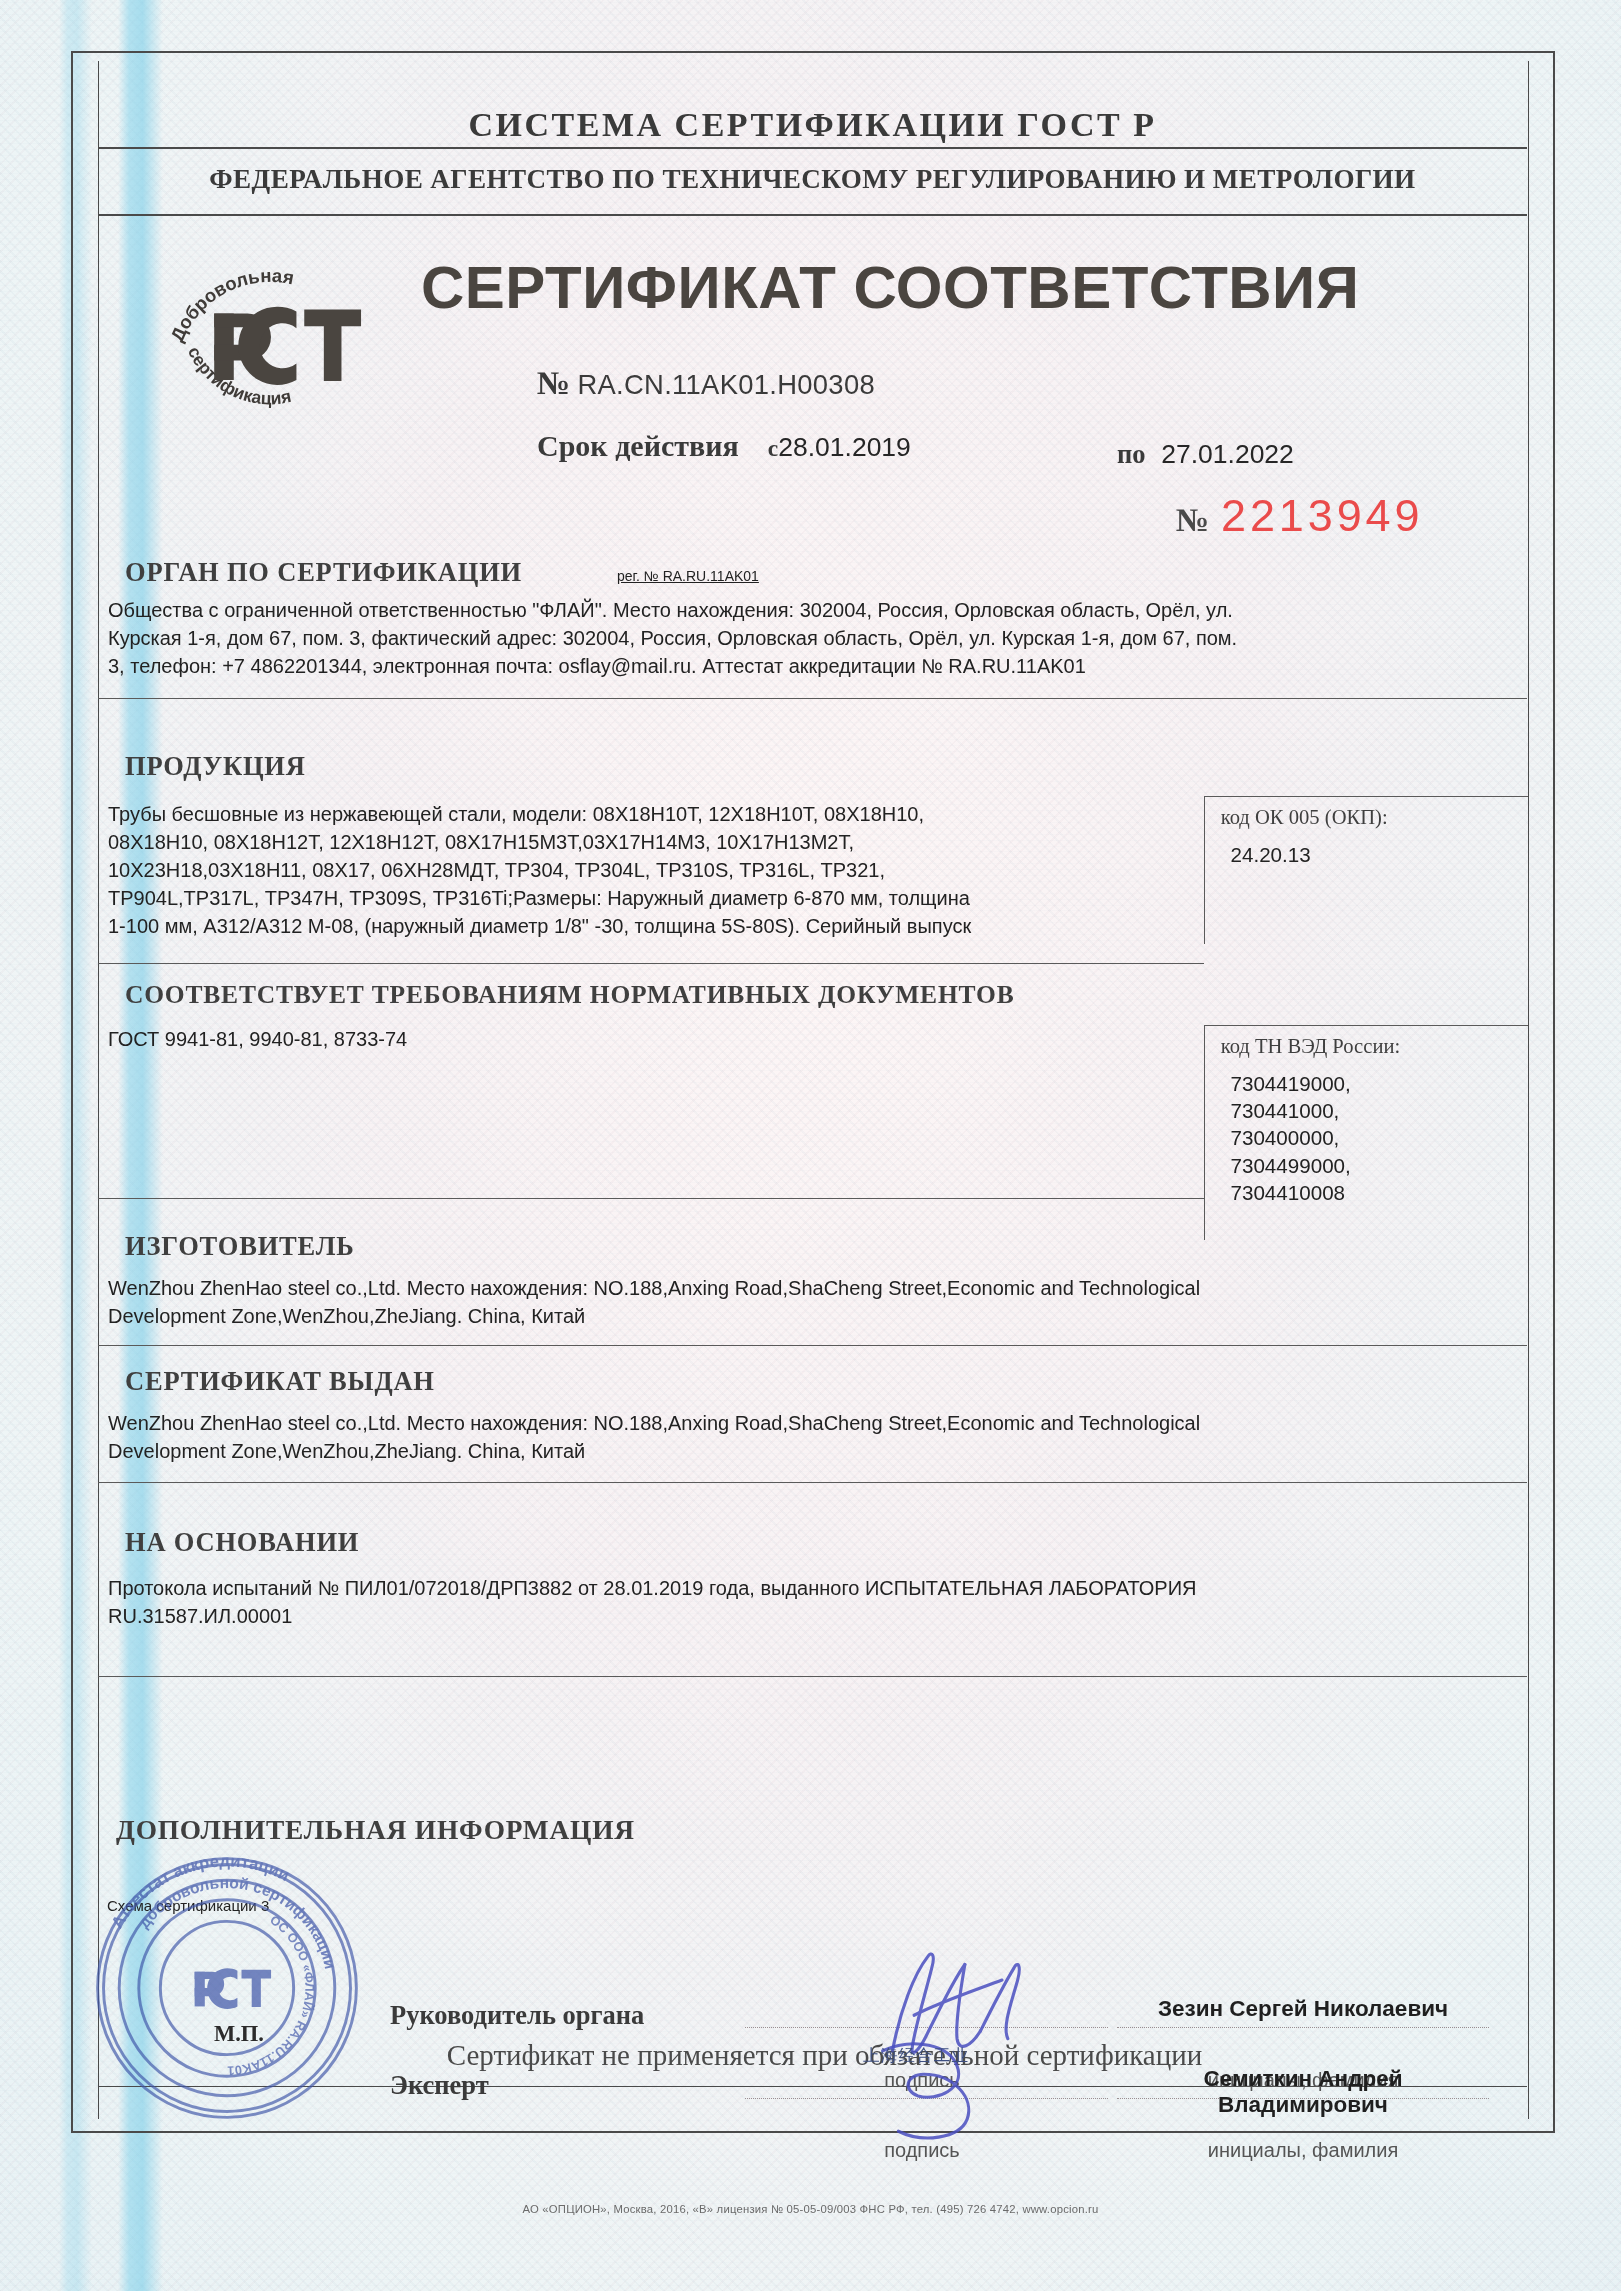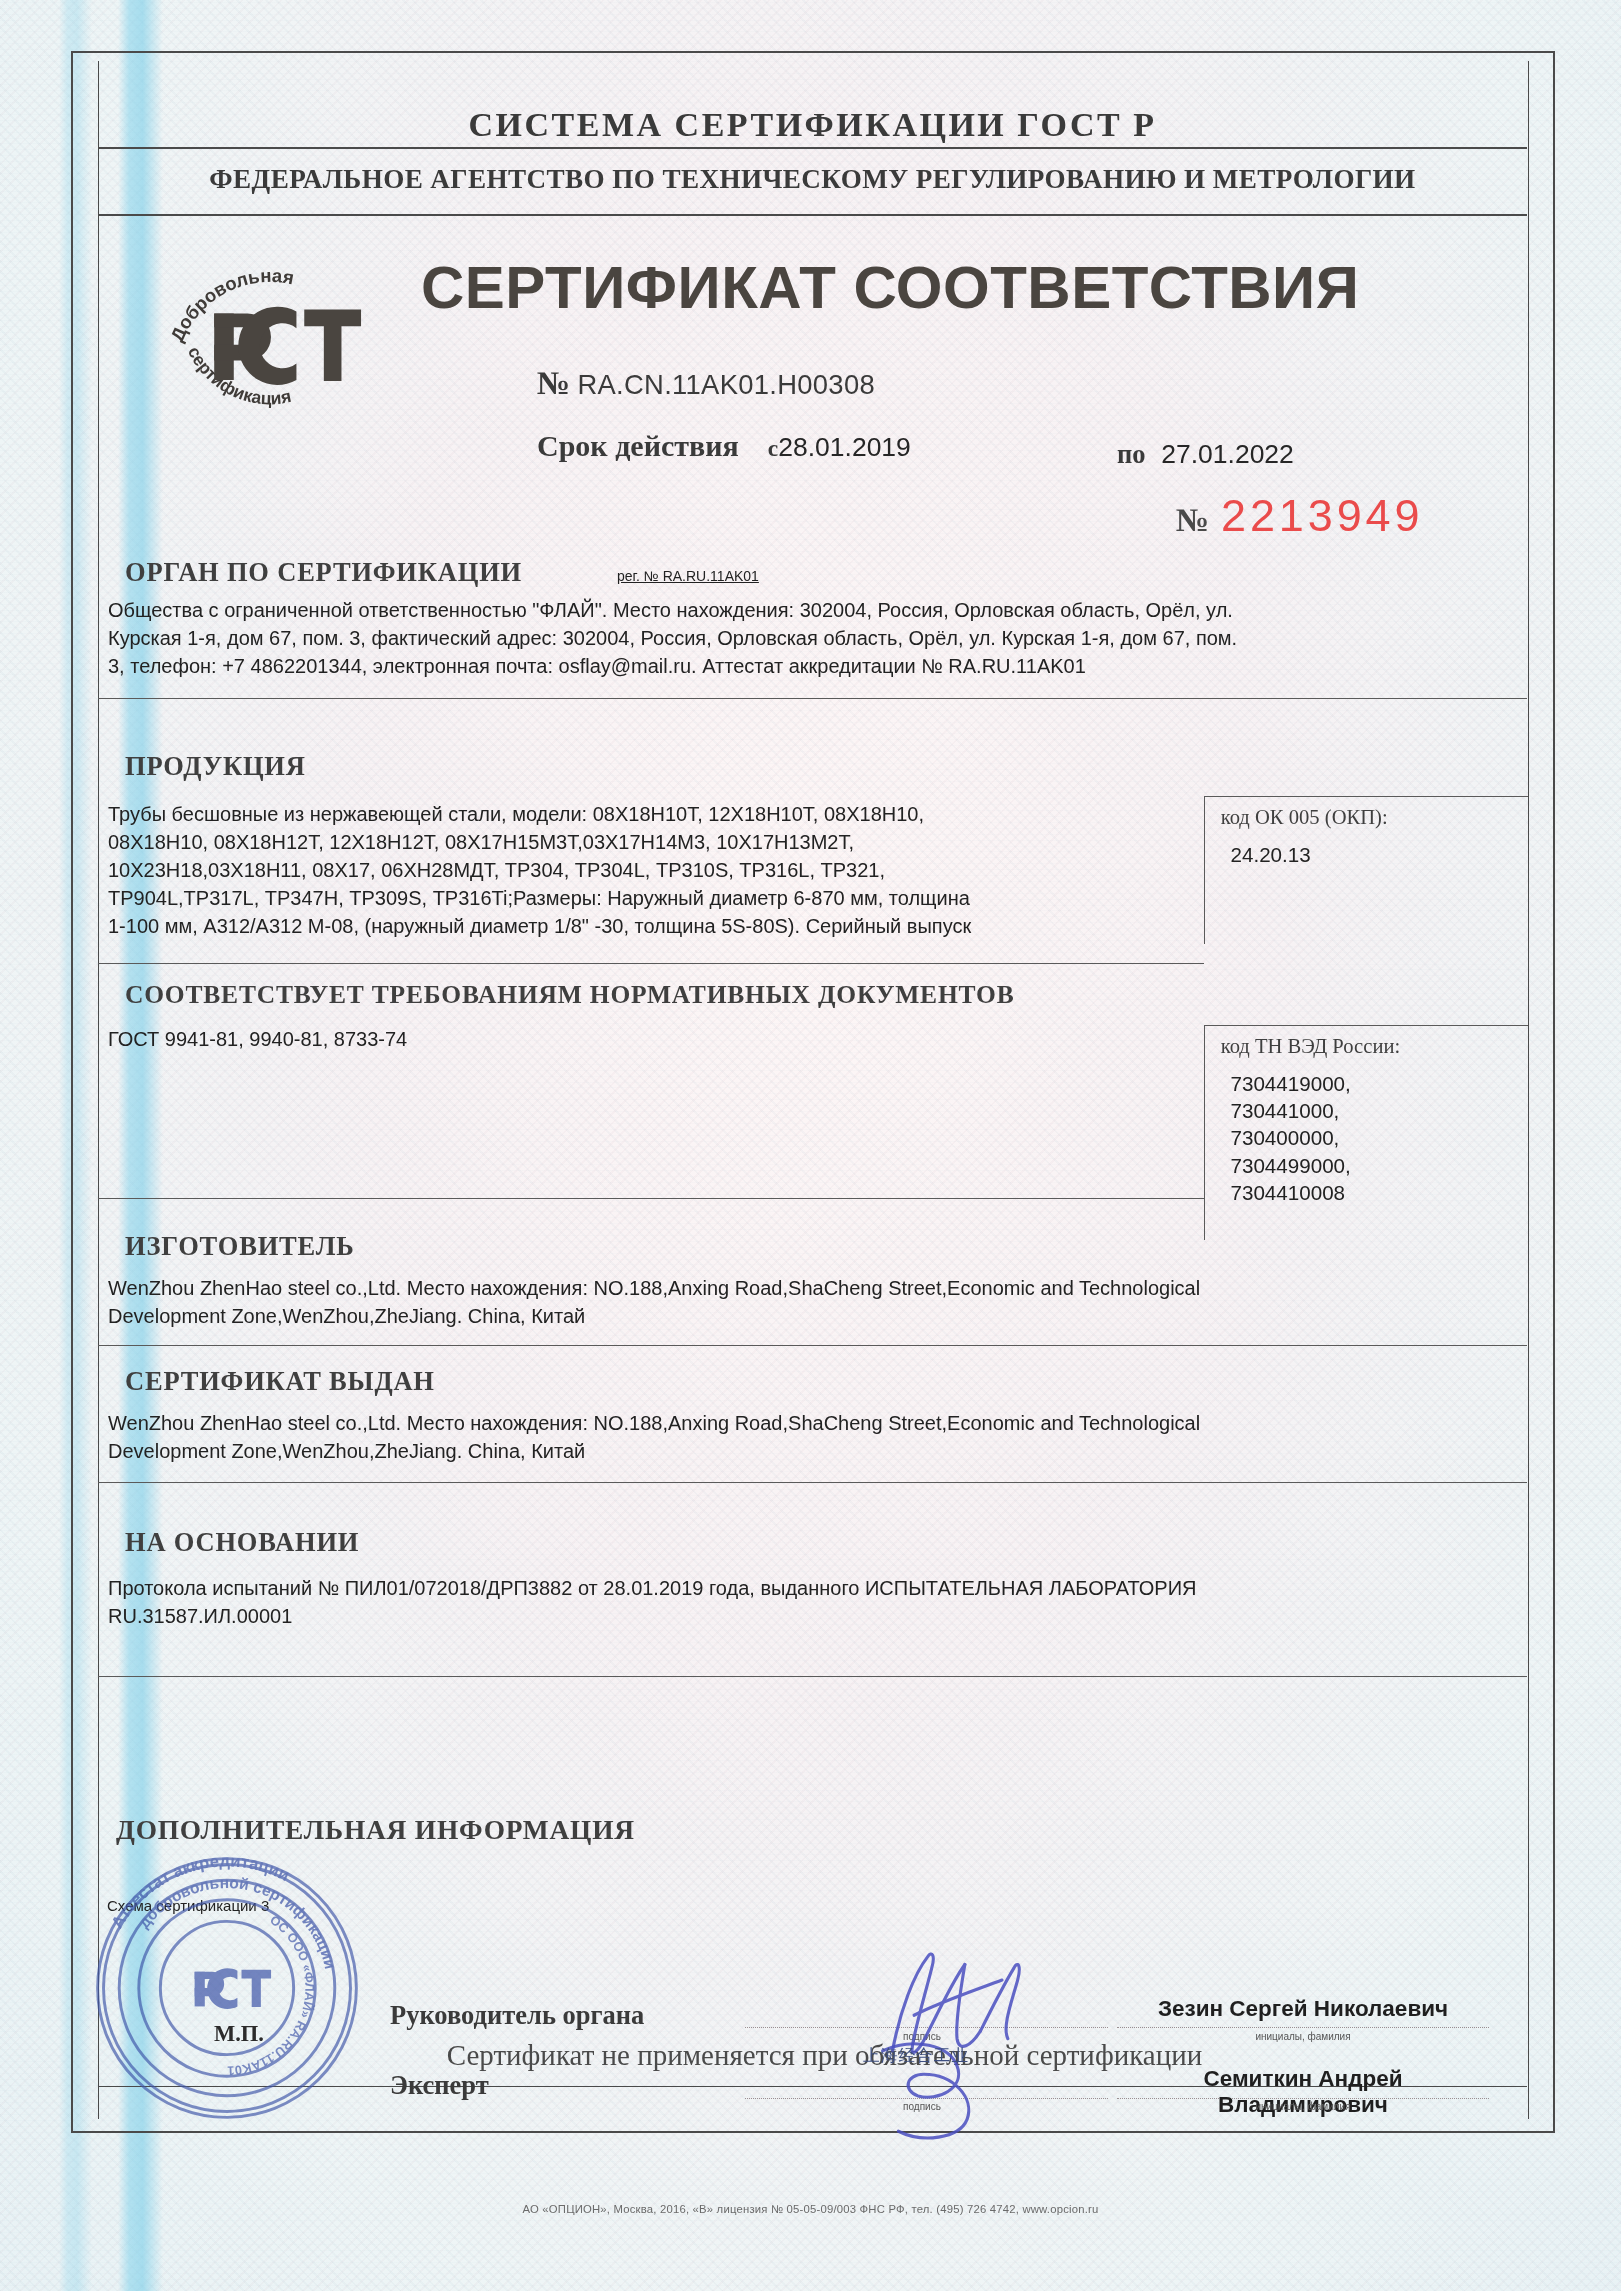--- a/index.html
+++ b/index.html
@@ -181,22 +181,23 @@
     font-size: 26.5px; font-weight: bold; color: #3a3a3a;
   }
   .sig-line {
     position: absolute;
     border-bottom: 1px dotted #9a8f92;
     height: 0;
   }
   .sig-cap {
     position: absolute;
     font-family: "Liberation Sans", sans-serif;
-    font-size: 10px; color: #555;
-    text-align: center;
+    font-size: 20px; color: #555;
+    text-align: center;
+    margin-top: 38px;
   }
   .sig-name {
     position: absolute;
     font-family: "Liberation Sans", sans-serif;
     font-size: 22.5px; font-weight: bold; color: #1f1f1f;
     text-align: center;
   }
   .mp {
     position: absolute;
     font-size: 22.5px; font-weight: bold; color: #2b2b2b;

